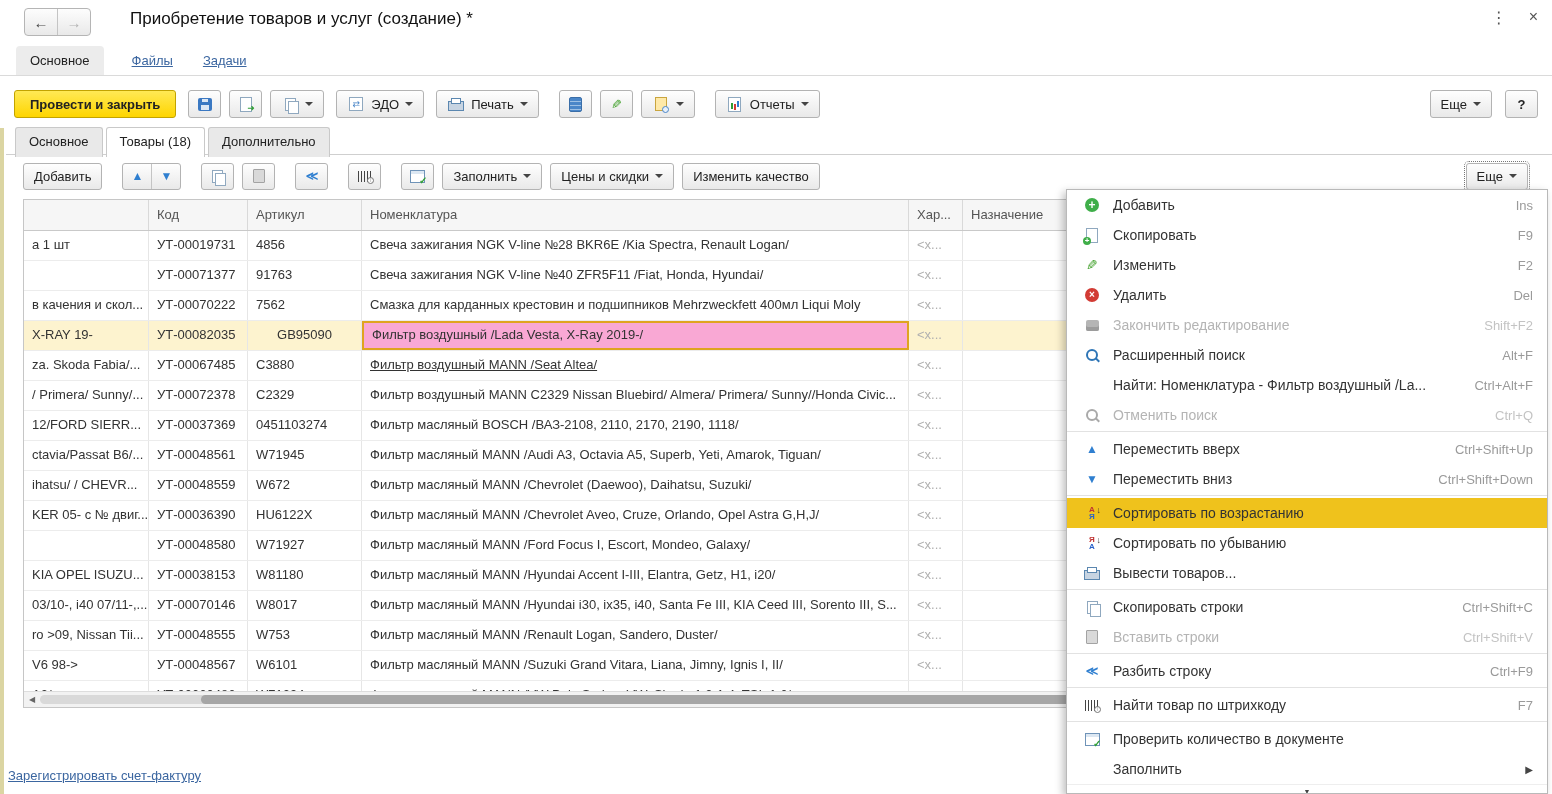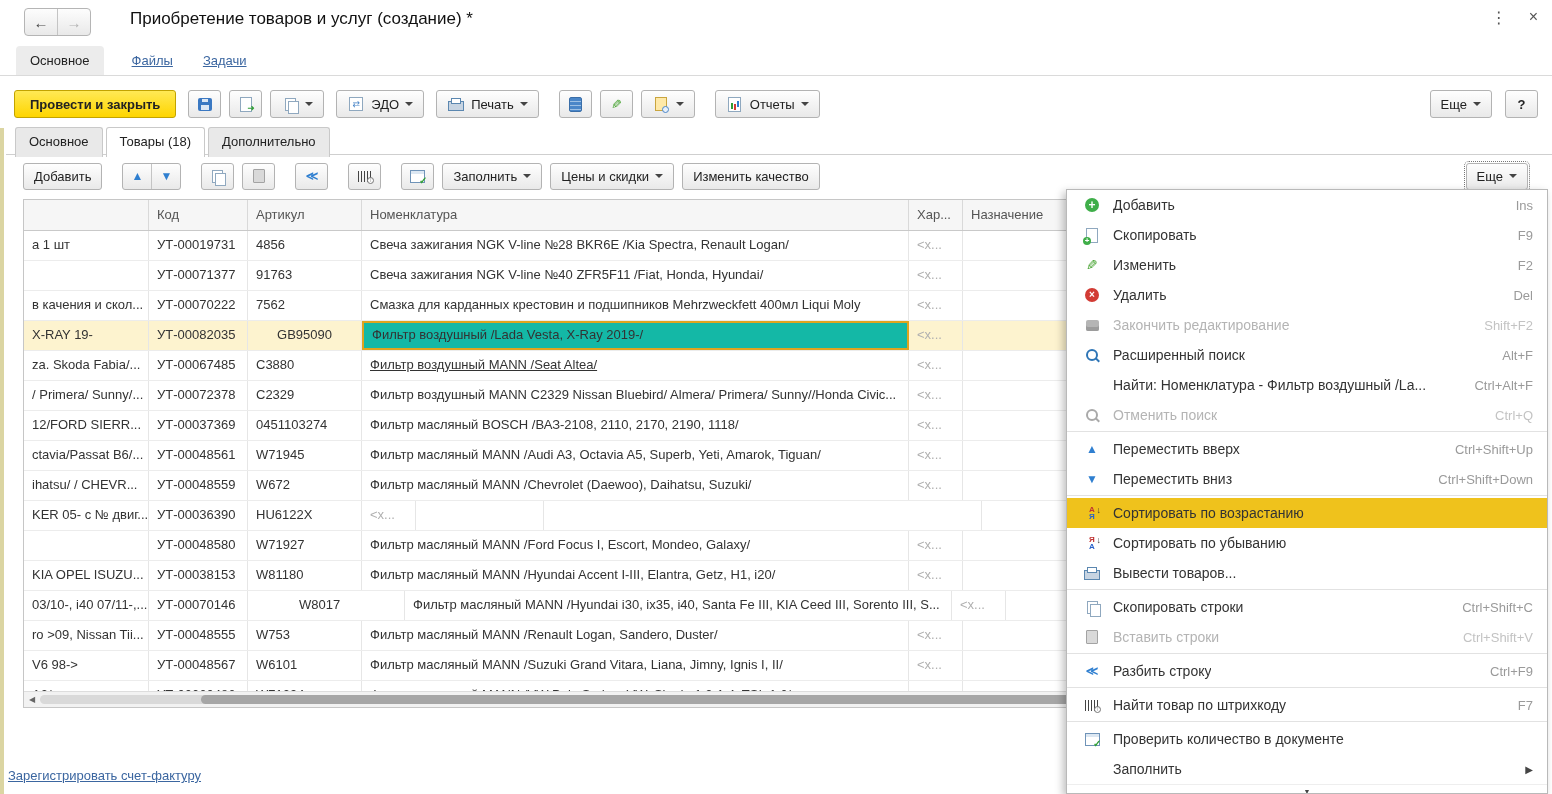--- a/index.html
+++ b/index.html
@@ -39,21 +39,21 @@
   .pairbtn span{width:28px;height:25px;display:flex;align-items:center;justify-content:center;}
   .pairbtn span+span{border-left:1px solid #c4c4c4;}
   .more-focused{outline:1px dotted #777;outline-offset:1px;}
   
   .grid{position:absolute;left:23px;top:199px;width:1507px;height:509px;border:1px solid #c6c6c6;box-sizing:border-box;background:#fff;overflow:hidden;}
   .gh{display:flex;height:30px;background:#f6f6f6;border-bottom:1px solid #c9c9c9;color:#555;}
   .gh .cell{line-height:29px;border-right:1px solid #d9d9d9;}
   .row{display:flex;height:29px;border-bottom:1px solid #ececec;}
   .row.sel{background:#fdf3cf;}
   .cell{box-sizing:border-box;padding:0 8px;white-space:nowrap;overflow:hidden;line-height:28px;border-right:1px solid #e6e6e6;flex:0 0 auto;}
-  .cell.selcell{border:2px solid #dfa41f;background:#14b8a6;line-height:24px;}
+  .cell.selcell{border:2px solid #dfa41f;background:#f9a8d4;line-height:24px;}
   .cell.charph{color:#b0b0b0;}
   .hscroll{position:absolute;left:0;bottom:0;width:100%;height:15px;background:#f2f2f2;border-top:1px solid #ddd;display:flex;align-items:center;}
   .hs-arrow{width:16px;text-align:center;font-size:8px;color:#666;}
   .hs-track{position:absolute;left:16px;right:4px;height:9px;border-radius:5px;background:#d9d9d9;}
   .hs-thumb{position:absolute;left:177px;width:1120px;height:9px;border-radius:5px;background:#a6a6a6;}
   
   .footlink{position:absolute;left:8px;top:768px;color:#3b66a0;text-decoration:underline;}
   
   .cmenu{position:absolute;left:1066px;top:189px;width:482px;height:605px;background:#fff;border:1px solid #b9b9b9;box-shadow:-3px 3px 8px rgba(0,0,0,.25);z-index:10;box-sizing:border-box;overflow:hidden;}
   .mitem{display:flex;align-items:center;height:30px;padding:0 14px 0 16px;font-size:14px;color:#333;}
@@ -340,20 +340,21 @@
           <div class="cell" style="width: 114px;">W672</div>
           <div class="cell" style="width: 547px;">Фильтр масляный MANN /Chevrolet (Daewoo), Daihatsu, Suzuki/</div>
           <div class="cell charph" style="width: 54px;">&lt;x...</div>
           <div class="cell" style="width: 128px;"></div>
           <div class="cell" style="width: 438px;"></div>
         </div>
         <div class="row">
           <div class="cell" style="width: 125px;">KER 05- с № двиг...</div>
           <div class="cell" style="width: 99px;">УТ-00036390</div>
           <div class="cell" style="width: 114px;">HU6122X</div>
+          <div class="cell" style="width: 547px;">Фильтр масляный MANN /Chevrolet Aveo, Cruze, Orlando, Opel Astra G,H,J/</div>
           <div class="cell charph" style="width: 54px;">&lt;x...</div>
           <div class="cell" style="width: 128px;"></div>
           <div class="cell" style="width: 438px;"></div>
         </div>
         <div class="row">
           <div class="cell" style="width: 125px;"></div>
           <div class="cell" style="width: 99px;">УТ-00048580</div>
           <div class="cell" style="width: 114px;">W71927</div>
           <div class="cell" style="width: 547px;">Фильтр масляный MANN /Ford Focus I, Escort, Mondeo, Galaxy/</div>
           <div class="cell charph" style="width: 54px;">&lt;x...</div>
@@ -365,21 +366,21 @@
           <div class="cell" style="width: 99px;">УТ-00038153</div>
           <div class="cell" style="width: 114px;">W81180</div>
           <div class="cell" style="width: 547px;">Фильтр масляный MANN /Hyundai Accent I-III, Elantra, Getz, H1, i20/</div>
           <div class="cell charph" style="width: 54px;">&lt;x...</div>
           <div class="cell" style="width: 128px;"></div>
           <div class="cell" style="width: 438px;"></div>
         </div>
         <div class="row">
           <div class="cell" style="width: 125px;">03/10-, i40 07/11-,...</div>
           <div class="cell" style="width: 99px;">УТ-00070146</div>
-          <div class="cell" style="width: 114px; margin-left: 43px;">W8017</div>
+          <div class="cell" style="width: 114px;">W8017</div>
           <div class="cell" style="width: 547px;">Фильтр масляный MANN /Hyundai i30, ix35, i40, Santa Fe III, KIA Ceed III, Sorento III, S...</div>
           <div class="cell charph" style="width: 54px;">&lt;x...</div>
           <div class="cell" style="width: 128px;"></div>
           <div class="cell" style="width: 438px;"></div>
         </div>
         <div class="row">
           <div class="cell" style="width: 125px;">ro &gt;09, Nissan Tii...</div>
           <div class="cell" style="width: 99px;">УТ-00048555</div>
           <div class="cell" style="width: 114px;">W753</div>
           <div class="cell" style="width: 547px;">Фильтр масляный MANN /Renault Logan, Sandero, Duster/</div>

